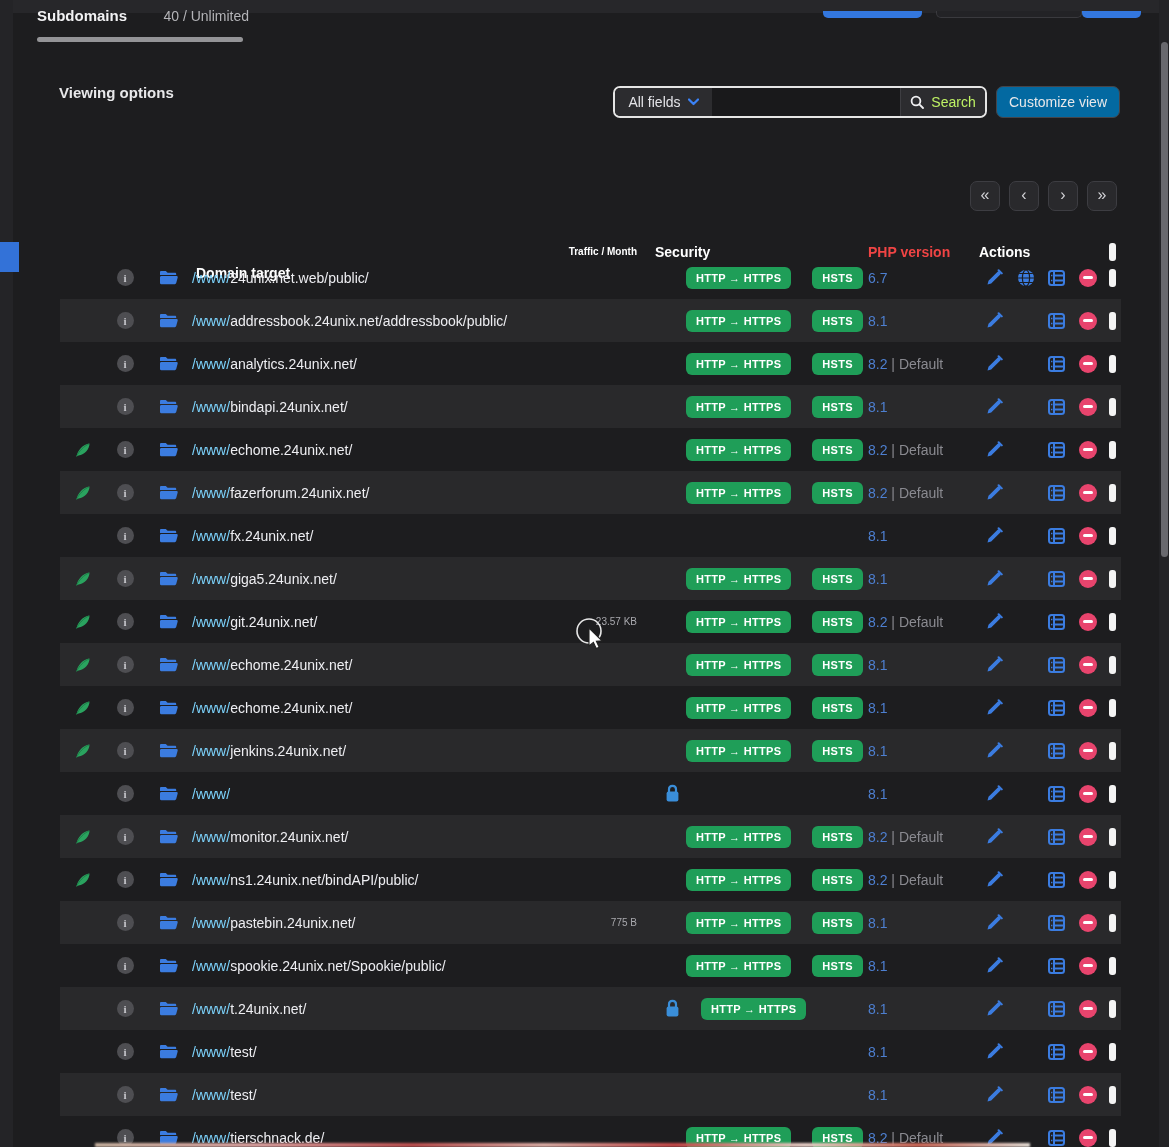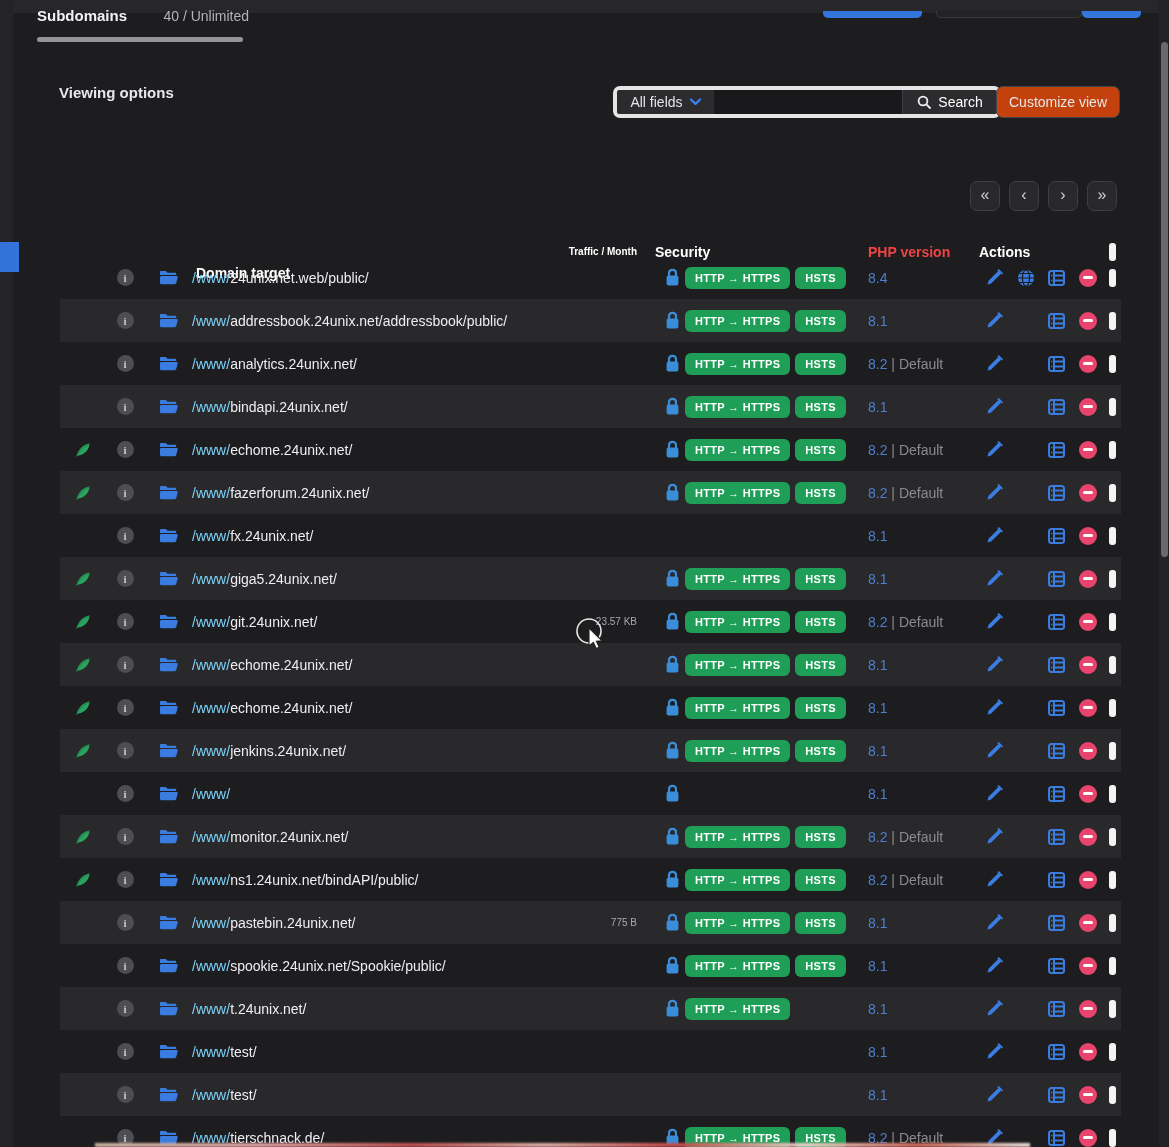--- a/index.html
+++ b/index.html
@@ -18,36 +18,36 @@
   .cut-btn.b2 { left:936px; top:11px; width:146px; height:7px; background:#232326; border:1px solid #3a3a3e; border-top:none; border-radius:0 0 5px 5px; }
   .cut-btn.b3 { left:1082px; top:11px; width:59px; height:7px; background:#3377de; border-radius:0 0 5px 5px; }
 
   .stats { position:absolute; left:37px; top:7px; }
   .stats .title { font-size:15px; font-weight:bold; color:#f2f2f4; }
   .stats .usage { font-size:14px; color:#b4b4b8; margin-left:32px; }
   .progress { position:absolute; left:37px; top:37px; width:206px; height:5px; border-radius:3px; background:#949497; }
 
   .viewing-options { position:absolute; left:59px; top:84px; font-size:15px; font-weight:bold; color:#e8e8ea; }
 
-  .search-group { position:absolute; left:613px; top:86px; height:32px; display:flex; border:4px solid #e5e5e5; border-radius:7px; overflow:hidden; }
+  .search-group { position:absolute; left:613px; top:86px; height:32px; display:flex; border:2px solid #e5e5e5; border-radius:7px; overflow:hidden; }
   .field-select { width:97px; background:#2c2c2f; border:none; color:#e4e4e8; font-size:14px; display:flex; align-items:center; justify-content:center; gap:7px; cursor:pointer; font-family:inherit; }
   .search-input { width:188px; background:#19191b; border:none; outline:none; color:#e4e4e8; font-size:14px; padding:0 10px; }
-  .search-btn { width:95px; background:#2c2c2f; border:none; border-left:1px solid #3e3e42; color:#ffffff; font-size:14px; display:flex; align-items:center; justify-content:center; gap:7px; cursor:pointer; font-family:inherit; }
-  .customize-btn { position:absolute; left:996px; top:86px; width:124px; height:32px; background:#c2410c; border:1px solid #45454a; border-radius:7px; color:#e8e8ea; font-size:14px; cursor:pointer; font-family:inherit; }
+  .search-btn { width:85px; background:#2c2c2f; border:none; border-left:1px solid #3e3e42; color:#bef264; font-size:14px; display:flex; align-items:center; justify-content:center; gap:7px; cursor:pointer; font-family:inherit; }
+  .customize-btn { position:absolute; left:996px; top:86px; width:124px; height:32px; background:#0369a1; border:1px solid #45454a; border-radius:7px; color:#e8e8ea; font-size:14px; cursor:pointer; font-family:inherit; }
 
   .pagination { position:absolute; left:970px; top:181px; display:flex; gap:9px; }
   .page-btn { width:30px; height:30px; background:#29292c; border:1px solid #3d3d42; border-radius:7px; color:#d2d2d6; font-size:16px; line-height:1; cursor:pointer; font-family:inherit; padding-bottom:3px; }
 
   .table { position:absolute; left:60px; top:222px; width:1061px; }
   .tr { display:grid; grid-template-columns:46px 38px 48px auto 120px 222px 112px 132px 18px; align-items:center; height:43px; }
   .tr.head { height:34px; font-weight:bold; font-size:14px; color:#ffffff; }
   .tr.alt { background:#29292b; }
   .c-domain-h { padding-left:4px;margin-top:43px; }
   .c-traffic { text-align:right; color:#a9a9ae; font-size:10px; }
-  .c-security { display:flex; align-items:center; padding-left:28px; gap:5px; }
+  .c-security { display:flex; align-items:center; padding-left:28px; gap:21px; }
   .c-php { padding-left:9px; font-size:14px; }
   .php-v { color:#4d7fd0; }
   .php-def { color:#8a8a90; }
   .c-actions { display:flex; align-items:center; padding-left:8px; }
   .c-actions .slot { width:32px; display:flex; justify-content:center; }
   .icon-btn { background:none; border:none; cursor:pointer; padding:0; display:flex; }
   .c-domain { font-size:14px; white-space:nowrap; overflow:hidden; }
   .c-domain .prefix { color:#7dd3fc; }
   .c-domain .name { color:#eeeef2; }
   .cell-center { display:flex; justify-content:center; align-items:center; }
@@ -146,21 +146,21 @@
     <div class="c-traffic"></div>
     <div class="c-security">
       <svg width="15" height="19" viewBox="0 0 15 19" style="visibility: visible;">
             <path d="M4 8 V5.2 C4 3.2 5.5 1.8 7.5 1.8 C9.5 1.8 11 3.2 11 5.2 V8" fill="none" stroke="#3a8ed9" stroke-width="2.2"></path>
             <rect x="1.6" y="7.5" width="11.8" height="10" rx="2" fill="#3a8ed9"></rect>
           </svg>
       <span class="badge">HTTP → HTTPS</span>
       <span class="badge">HSTS</span>
     </div>
     <div class="c-php">
-      <span class="php-v">8.4</span>
+      <span class="php-v">6.7</span>
       
     </div>
     <div class="c-actions">
       <span class="slot">
         <button class="icon-btn">
           <svg width="17" height="17" viewBox="0 0 17 17">
                 <path d="M1.5 15.5 L2.5 11.8 L11.6 2.7 C12.2 2.1 13.2 2.1 13.8 2.7 L14.3 3.2 C14.9 3.8 14.9 4.8 14.3 5.4 L5.2 14.5 Z" fill="#3b7ce0"></path>
                 <path d="M12.6 1.2 L15.8 4.4" stroke="#3b7ce0" stroke-width="2" stroke-linecap="round"></path>
               </svg>
         </button>

